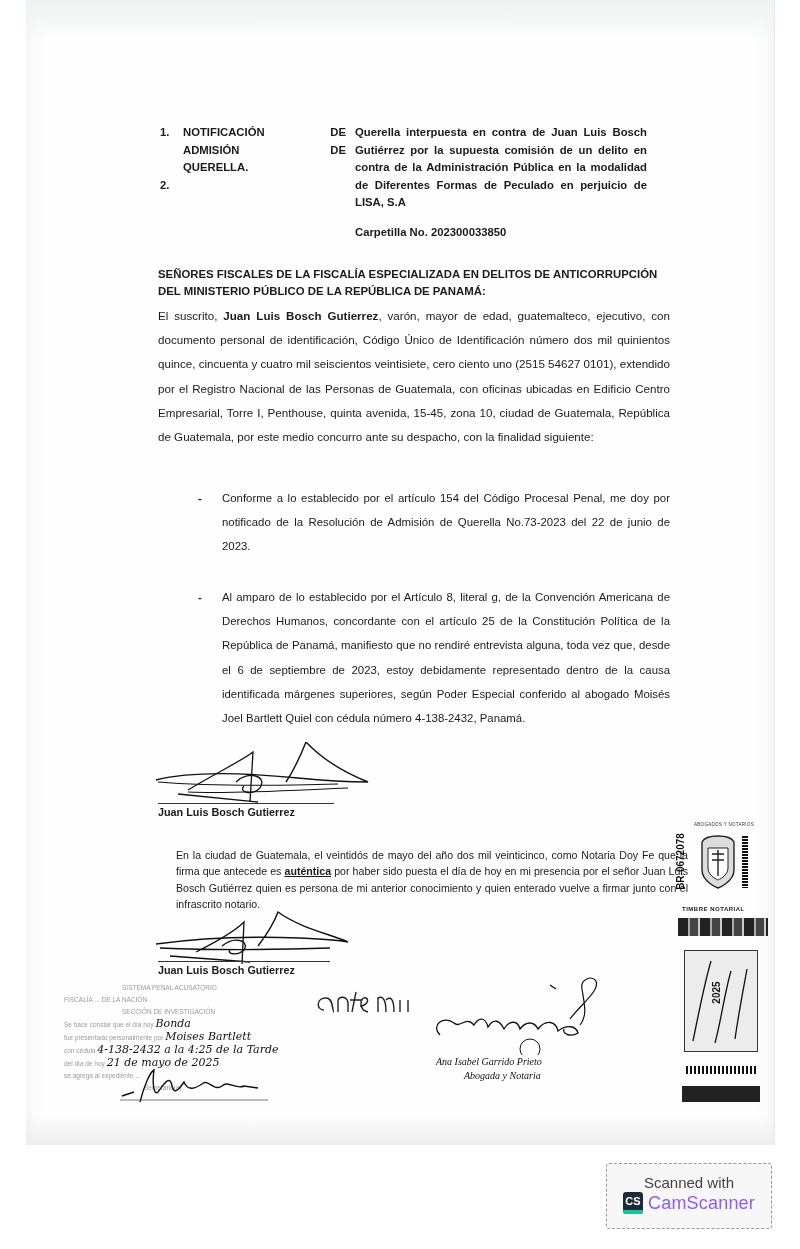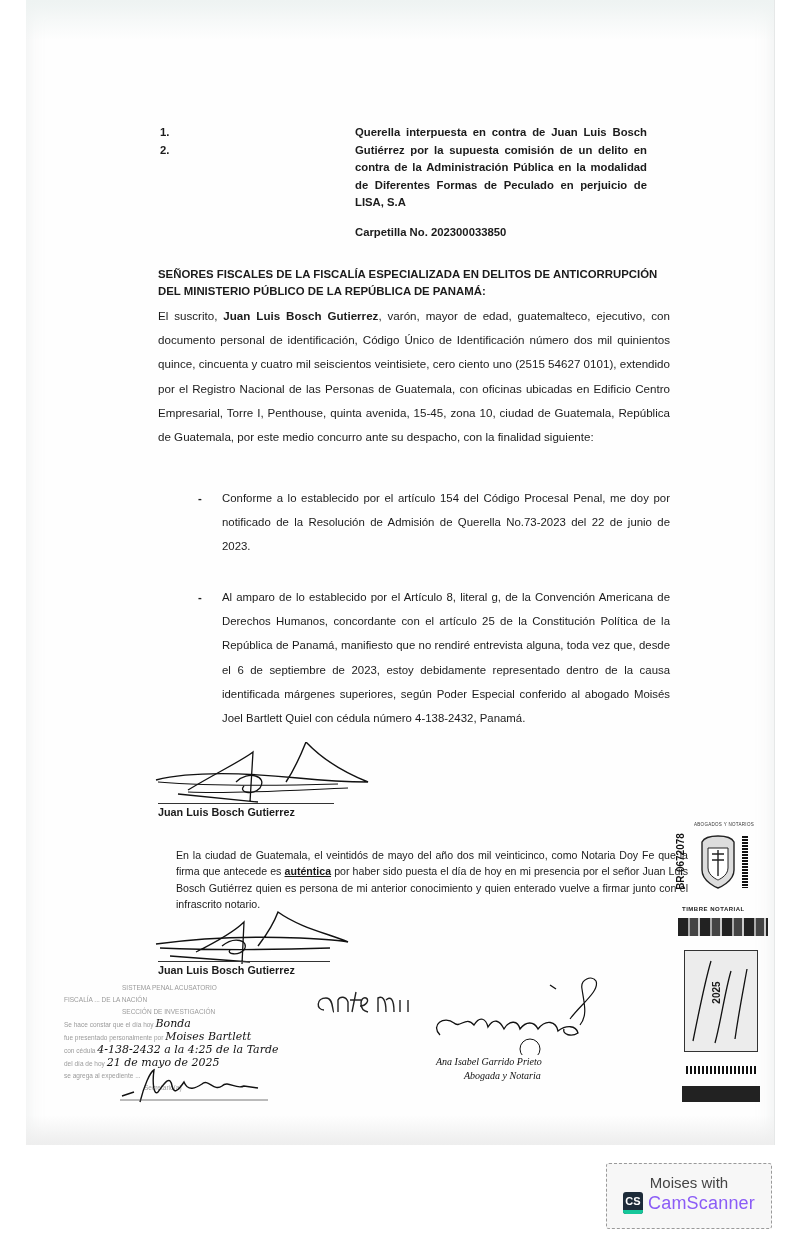--- a/index.html
+++ b/index.html
@@ -75,20 +75,25 @@
 <body>
 
 <div class="page">
   <div class="page-top-shade"></div>
   <div class="page-bottom-shade"></div>
 </div>
 
 <div class="abs hdr hdr-left">
   <div class="hdr-item">
     <span class="hdr-num">1.</span>
+    <div class="hdr-text">
+      <span style="display:block;text-align-last:justify">NOTIFICACIÓN DE</span>
+      <span style="display:block;text-align-last:justify">ADMISIÓN DE</span>
+      <span class="last">QUERELLA.</span>
+    </div>
   </div>
   <div class="hdr-item">
     <span class="hdr-num">2.</span>
   </div>
 </div>
 
 <div class="abs hdr hdr-right">Querella interpuesta en contra de Juan Luis Bosch Gutiérrez por la supuesta comisión de un delito en contra de la Administración Pública en la modalidad de Diferentes Formas de Peculado en perjuicio de LISA, S.A</div>
 <div class="abs hdr carpetilla">Carpetilla No. 202300033850</div>
 
 <div class="abs addr">SEÑORES FISCALES DE LA FISCALÍA ESPECIALIZADA EN DELITOS DE ANTICORRUPCIÓN DEL MINISTERIO PÚBLICO DE LA REPÚBLICA DE PANAMÁ:</div>
@@ -171,18 +176,18 @@
     <div style="position:absolute;left:20px;top:36px;font-weight:bold;font-size:10px;transform:rotate(-90deg)">2025</div>
     <svg width="72" height="100">
       <path d="M8 90 C14 60, 20 30, 26 10 M30 92 C36 70, 40 40, 46 20 M50 88 C54 60, 58 40, 62 18" fill="none" stroke="#111" stroke-width="1.3"></path>
     </svg>
   </div>
   <div style="position:absolute;left:8px;top:244px;width:72px;height:8px;background:repeating-linear-gradient(90deg,#111 0 2px,#fff 2px 4px)"></div>
   <div style="position:absolute;left:4px;top:264px;width:78px;height:16px;background:#222"></div>
 </div>
 
 <div class="watermark">
-  <div class="wm-top">Moises with</div>
+  <div class="wm-top">Scanned with</div>
   <div class="wm-bottom">
     <div class="cs-logo">CS</div>
     <span class="wm-brand">CamScanner</span>
   </div>
 </div>
 
 </body></html>

